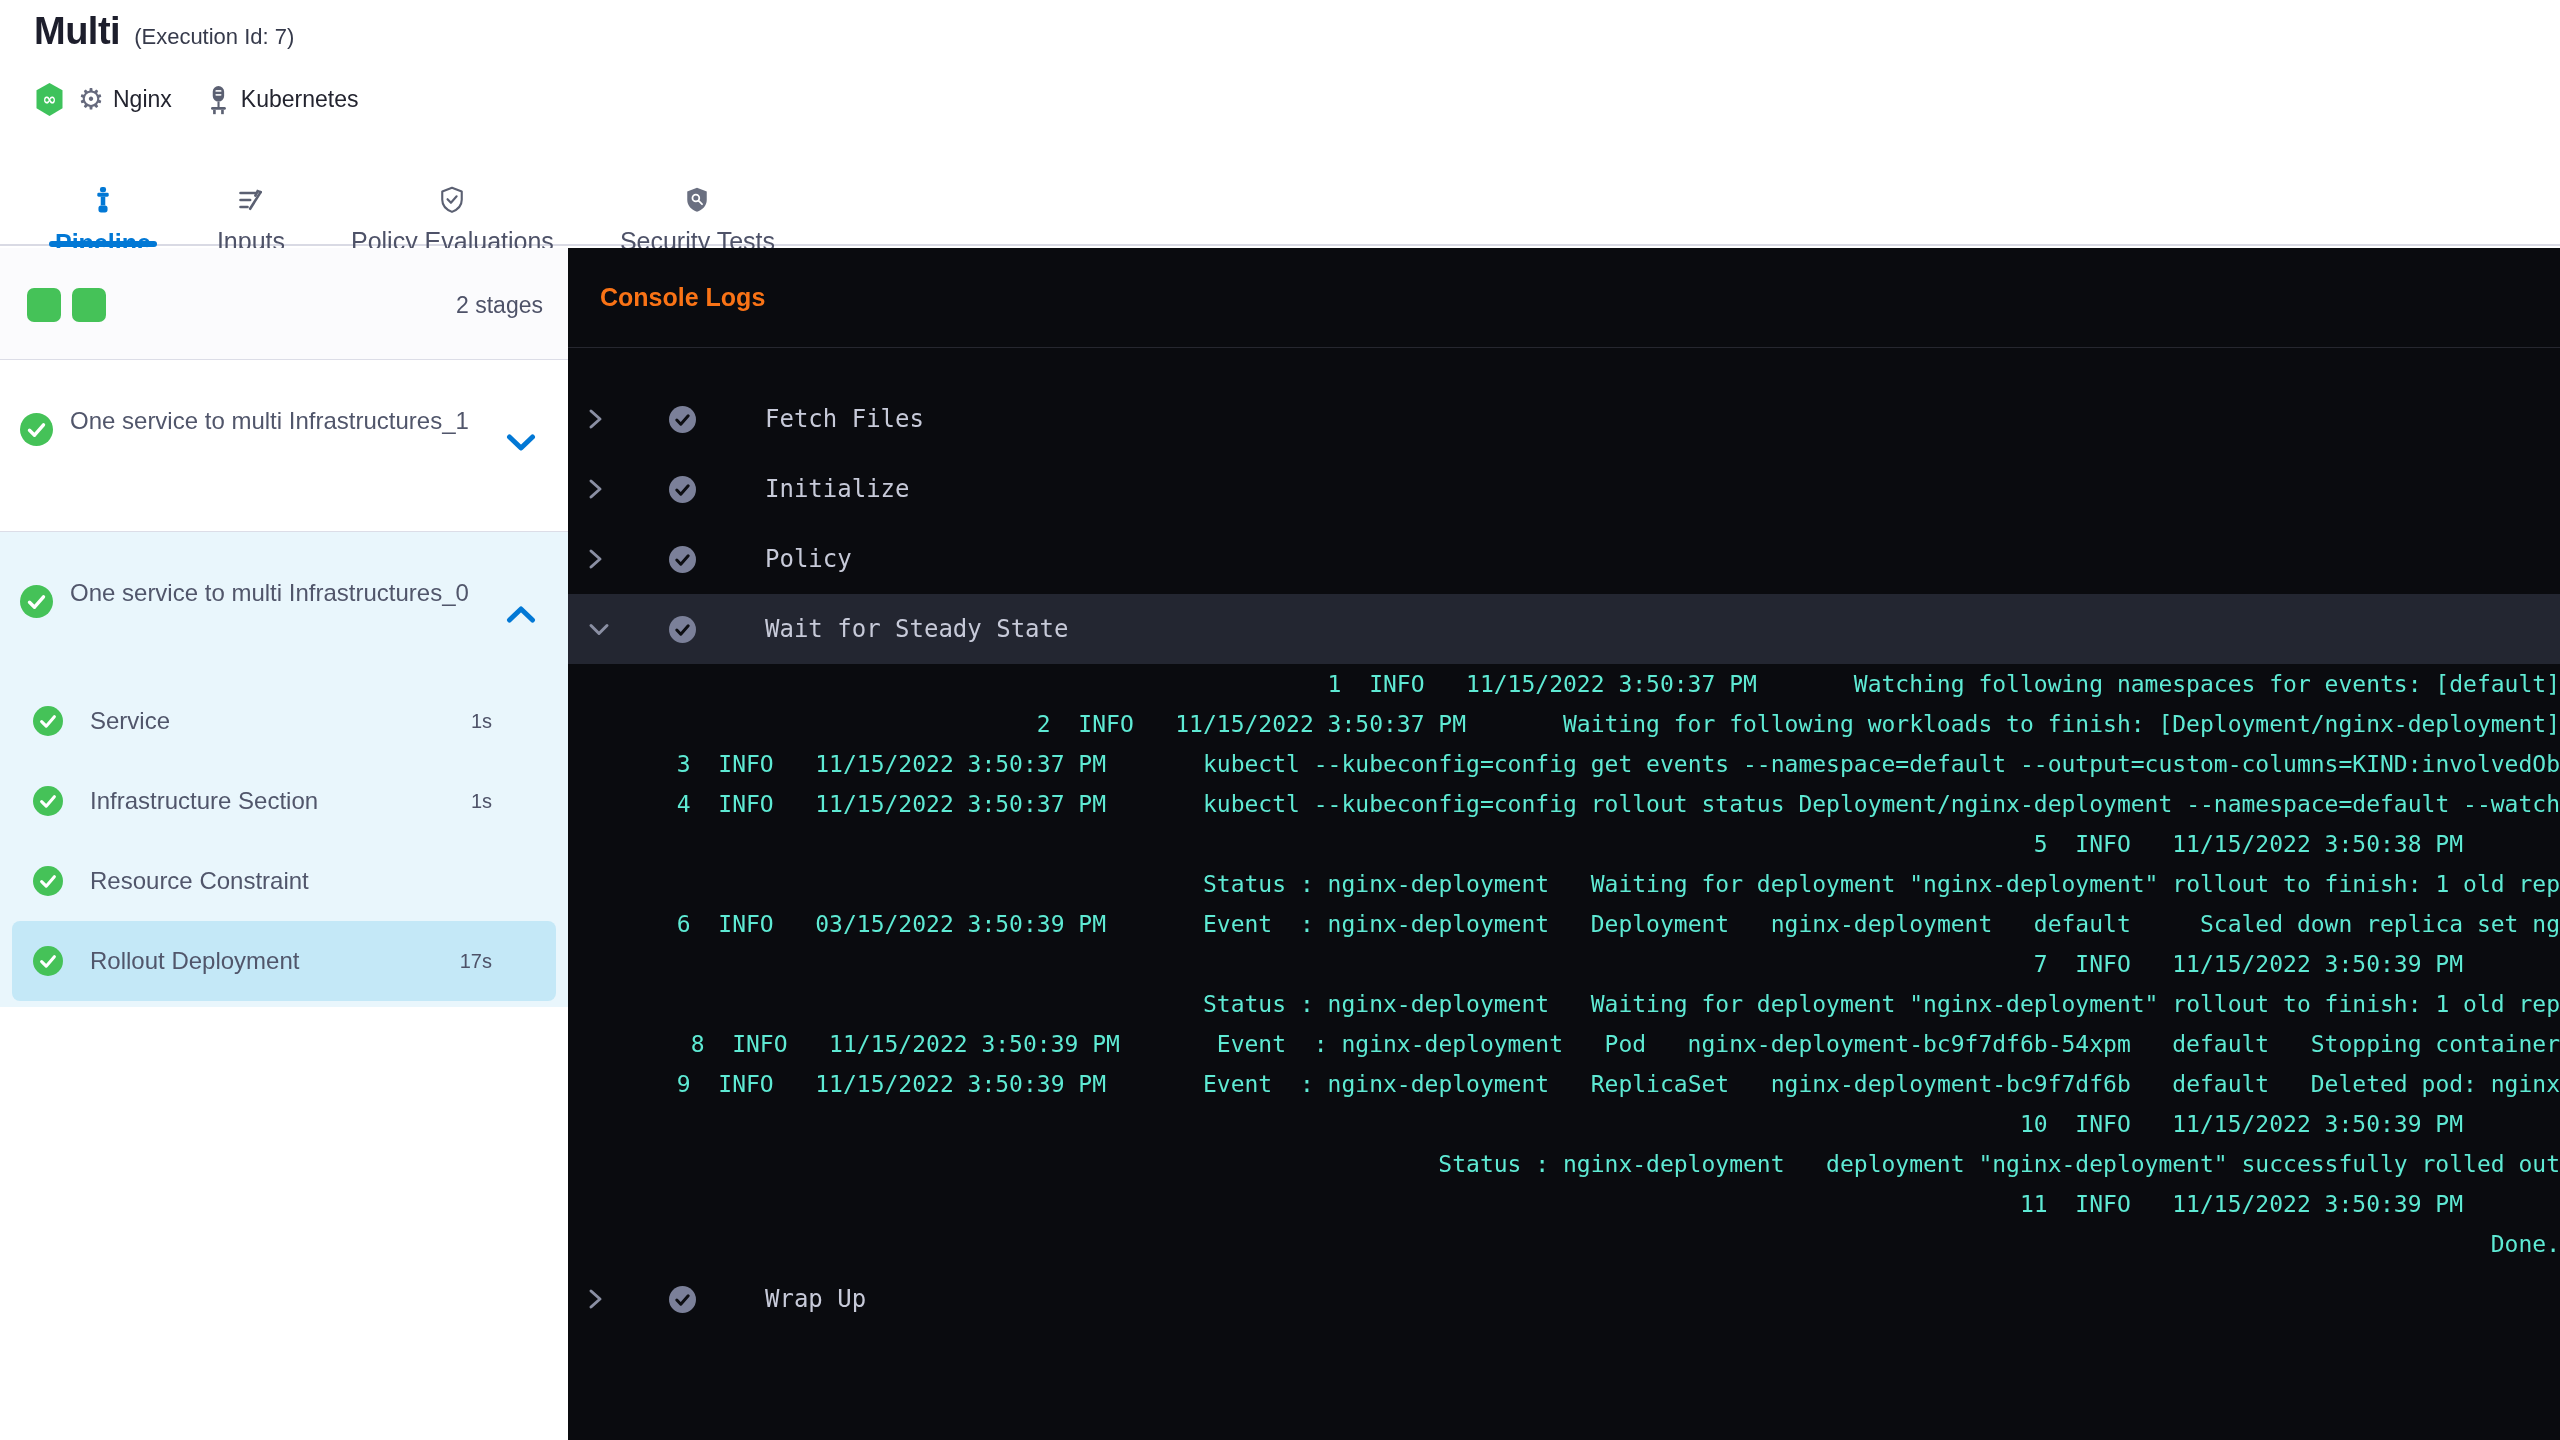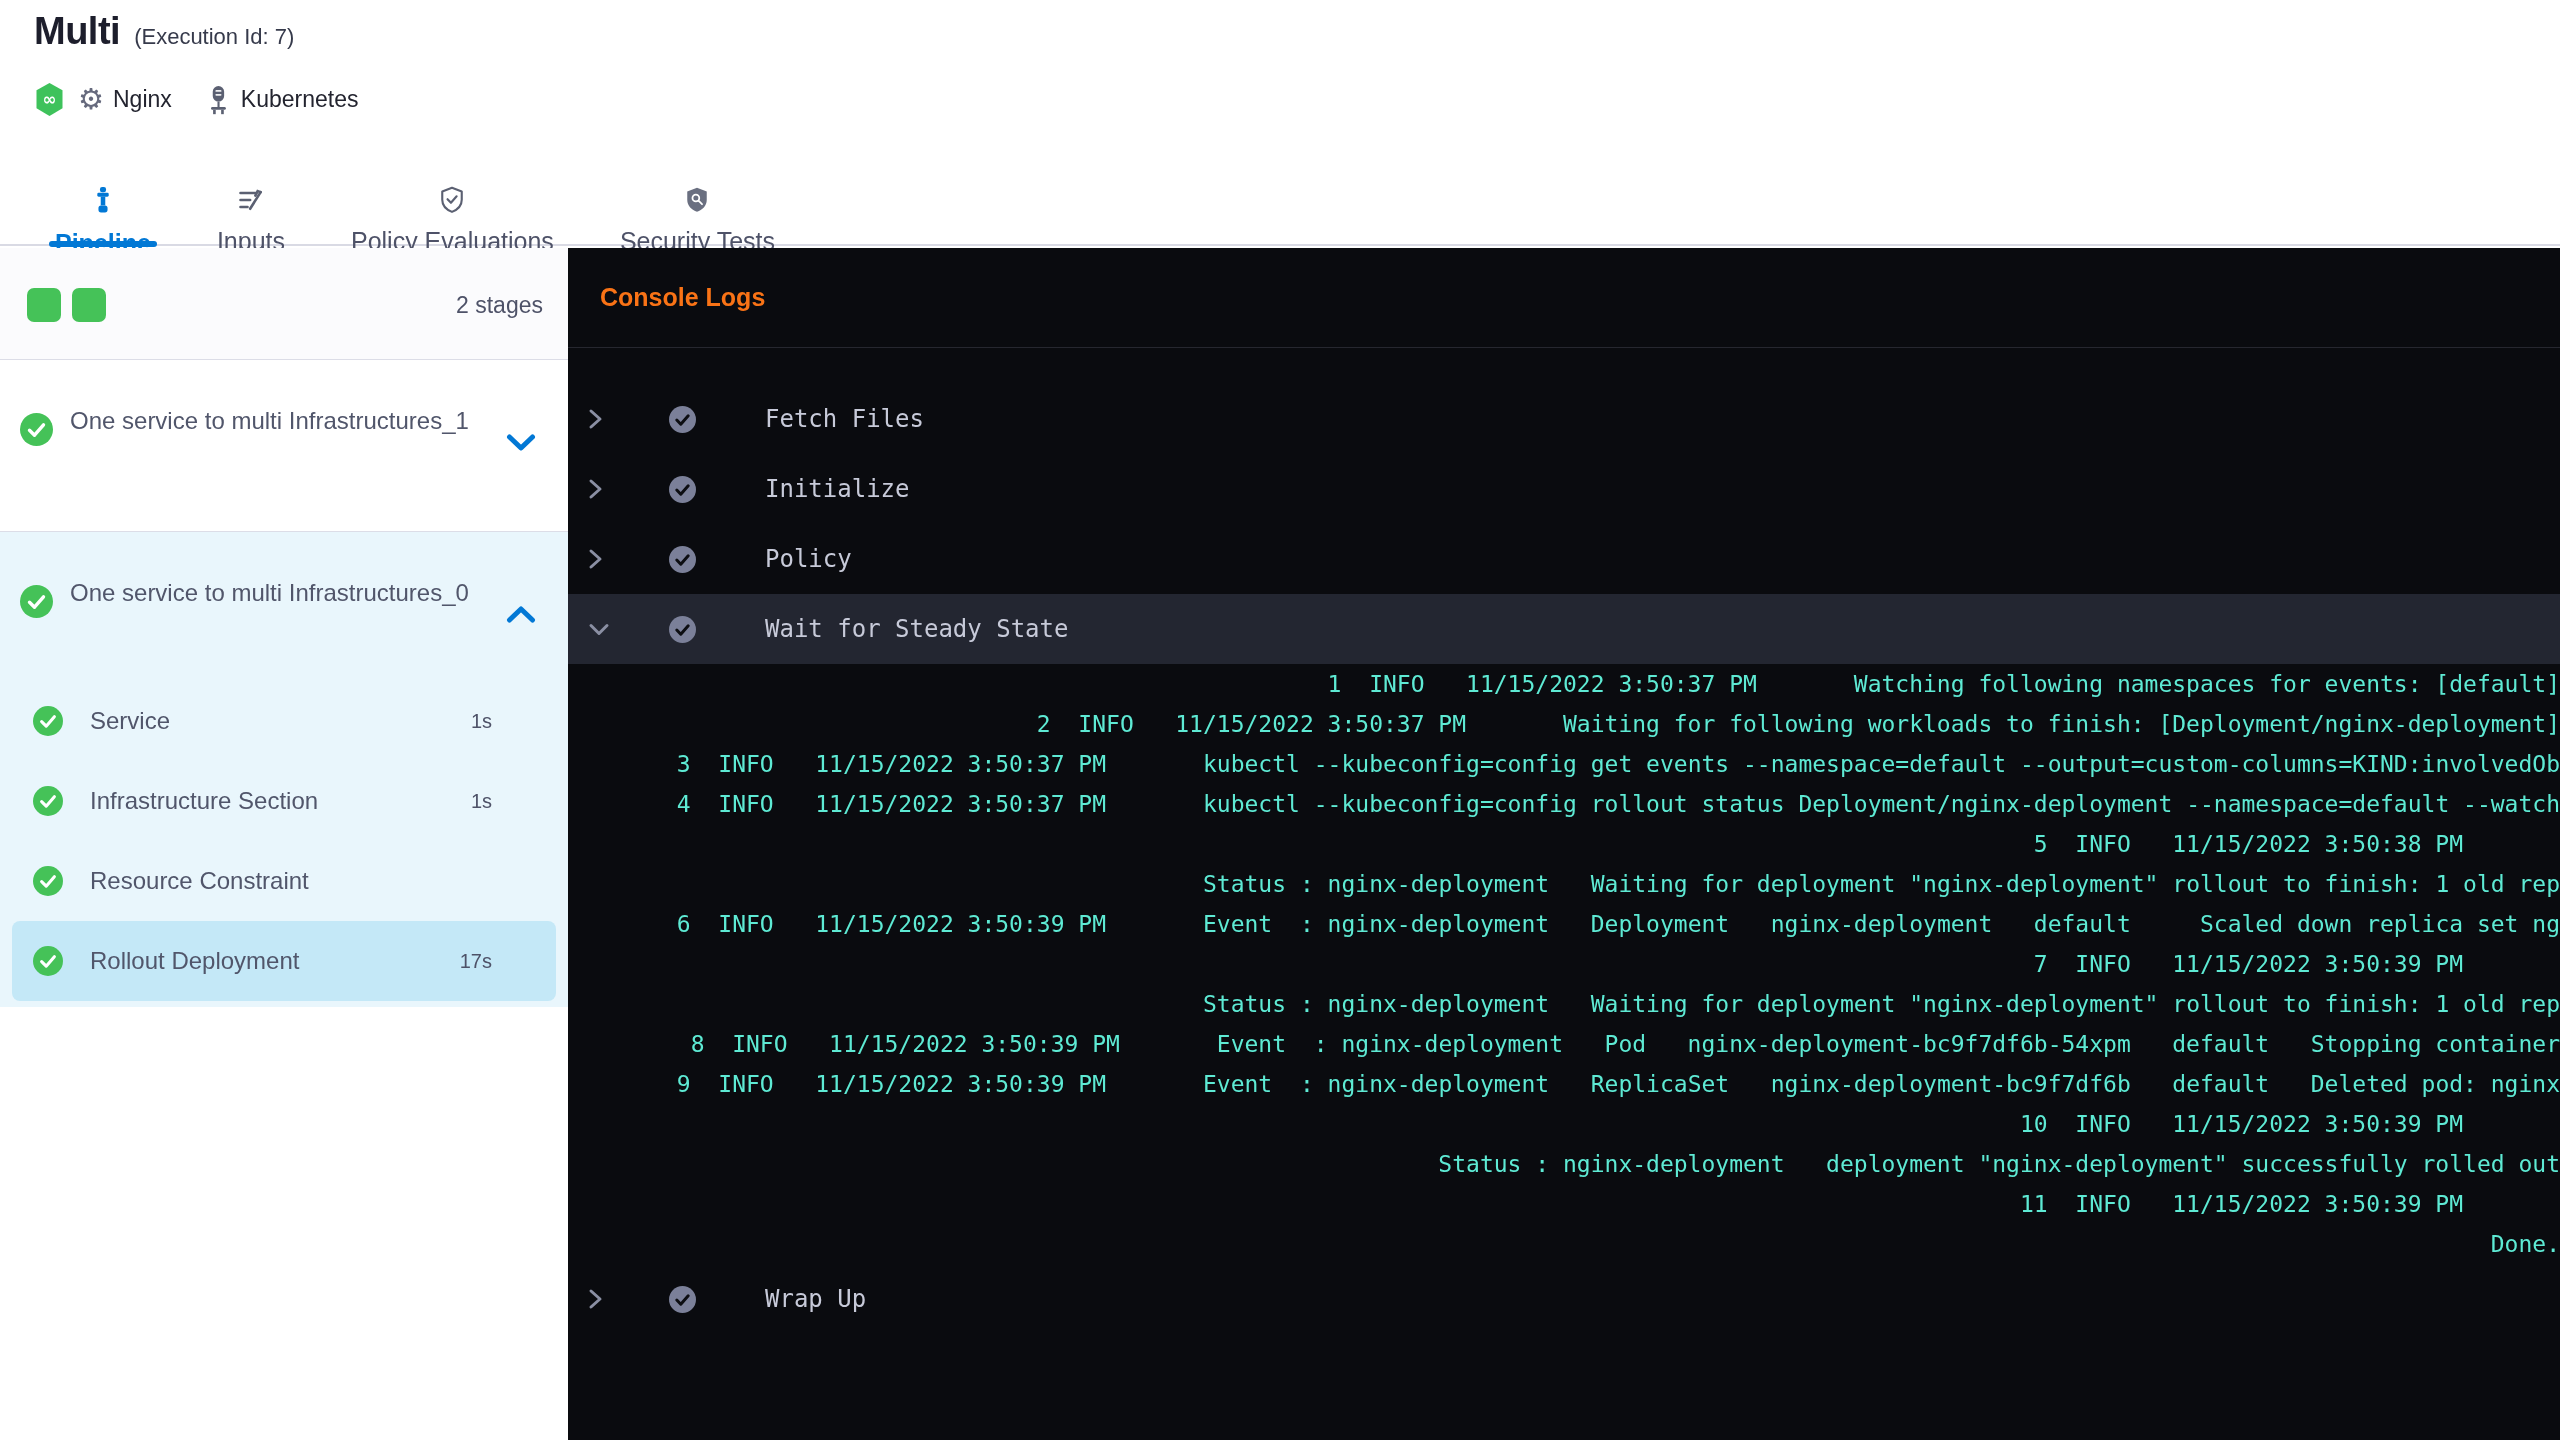--- a/index.html
+++ b/index.html
@@ -292,21 +292,21 @@
           </span>
           <span class="cstep-label">Wait for Steady State</span>
         </div>
         <div class="logblock">
           <div class="logline"> 1  INFO   11/15/2022 3:50:37 PM       Watching following namespaces for events: [default]</div>
           <div class="logline"> 2  INFO   11/15/2022 3:50:37 PM       Waiting for following workloads to finish: [Deployment/nginx-deployment]</div>
           <div class="logline"> 3  INFO   11/15/2022 3:50:37 PM       kubectl --kubeconfig=config get events --namespace=default --output=custom-columns=KIND:involvedOb</div>
           <div class="logline"> 4  INFO   11/15/2022 3:50:37 PM       kubectl --kubeconfig=config rollout status Deployment/nginx-deployment --namespace=default --watch</div>
           <div class="logline"> 5  INFO   11/15/2022 3:50:38 PM       </div>
           <div class="logline">                                       Status : nginx-deployment   Waiting for deployment "nginx-deployment" rollout to finish: 1 old rep</div>
-          <div class="logline"> 6  INFO   11/15/2022 3:50:39 PM       Event  : nginx-deployment   Deployment   nginx-deployment   default     Scaled down replica set ng</div>
+          <div class="logline"> 6  INFO   03/15/2022 3:50:39 PM       Event  : nginx-deployment   Deployment   nginx-deployment   default     Scaled down replica set ng</div>
           <div class="logline"> 7  INFO   11/15/2022 3:50:39 PM       </div>
           <div class="logline">                                       Status : nginx-deployment   Waiting for deployment "nginx-deployment" rollout to finish: 1 old rep</div>
           <div class="logline"> 8  INFO   11/15/2022 3:50:39 PM       Event  : nginx-deployment   Pod   nginx-deployment-bc9f7df6b-54xpm   default   Stopping container</div>
           <div class="logline"> 9  INFO   11/15/2022 3:50:39 PM       Event  : nginx-deployment   ReplicaSet   nginx-deployment-bc9f7df6b   default   Deleted pod: nginx</div>
           <div class="logline">10  INFO   11/15/2022 3:50:39 PM       </div>
           <div class="logline">                                       Status : nginx-deployment   deployment "nginx-deployment" successfully rolled out</div>
           <div class="logline">11  INFO   11/15/2022 3:50:39 PM       </div>
           <div class="logline">                                       Done.</div>
         </div>
         <div class="cstep">

